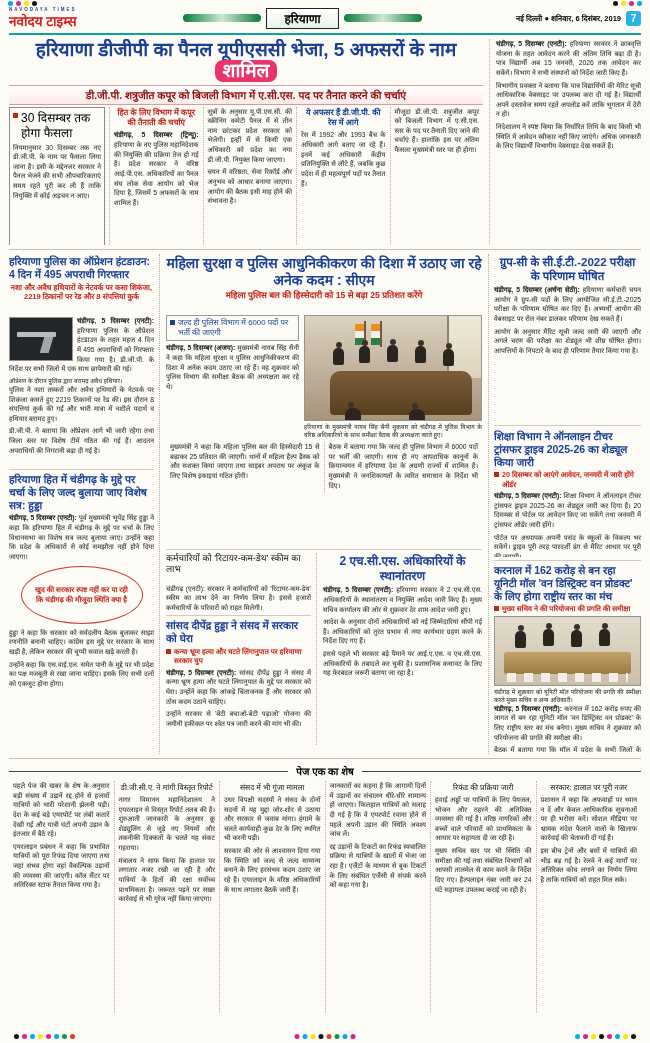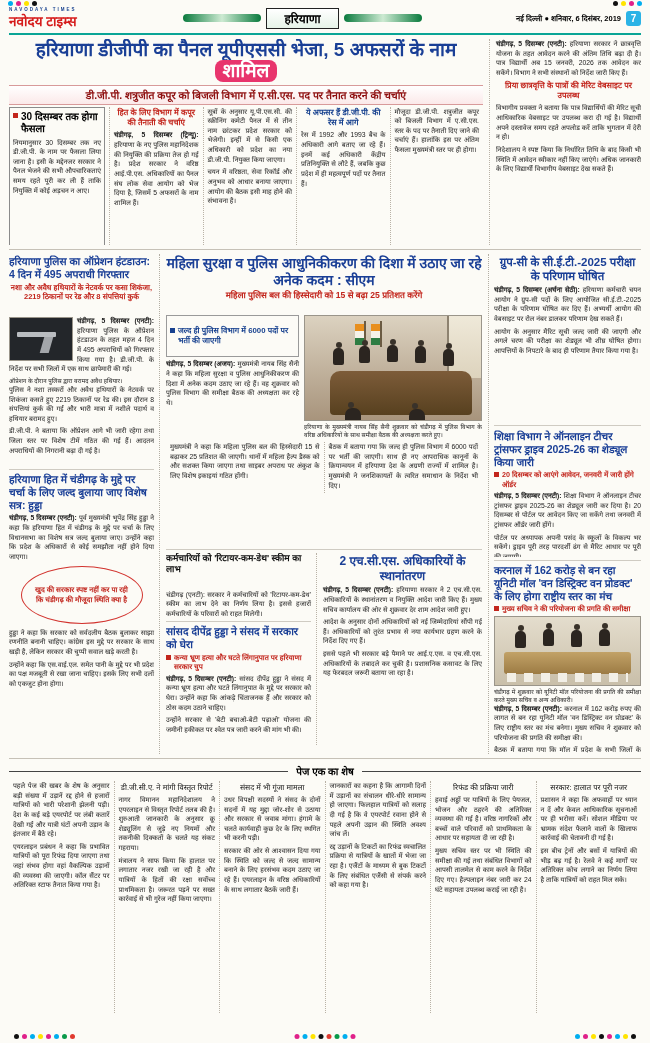--- a/index.html
+++ b/index.html
@@ -34,45 +34,45 @@
   .top-row{display:flex;height:206px;overflow:hidden}
   .lead{flex:1;padding-right:6px;min-width:0}
   .h-lead{color:#1a3f96;font-size:19px;line-height:1.12;text-align:center;font-weight:bold}
   .hl-pill{background:#e8356d;color:#fff;padding:0 7px;border-radius:8px;display:inline-block}
   .lead-deck{margin:3px 0 2px;padding:2px 4px;text-align:center;color:#8e1010;font-weight:bold;font-size:10.5px;border-top:1px solid #d89a9a;border-bottom:1px solid #d89a9a;background:linear-gradient(#fff,#fbe9e9)}
   .lead-cols{display:flex;height:148px;overflow:hidden}
   .lead-col{flex:1;padding:0 4px;min-width:0}
   .lead-col + .lead-col{border-left:1px dotted #b9b2a6}
   .lead-col.sidecol{flex:0 0 100px;padding-left:0}
   .sidebox{border:1px solid #8b8b8b;padding:3px;height:100%;overflow:hidden}
-  .sidebox-title{font-size:10px;font-weight:bold;line-height:1.25;margin-bottom:2px;display:flex}
+  .sidebox-title{font-size:12px;font-weight:normal;line-height:1.25;margin-bottom:2px;display:flex}
   .schol{flex:0 0 152px;border-left:1px dotted #b9b2a6;padding-left:6px;overflow:hidden}
   .h-schol{font-size:12.5px;color:#1a3f96;text-align:center;line-height:1.22;font-weight:bold;margin-bottom:2px}
   
   .band{display:flex;height:500px;overflow:hidden}
   .col-left{flex:0 0 150px;padding-right:5px;overflow:hidden}
   .col-mid{flex:1;border-left:1px dotted #b3aea3;border-right:1px dotted #b3aea3;padding:0 6px;min-width:0;overflow:hidden}
   .col-right{flex:0 0 152px;padding-left:5px;overflow:hidden}
   .h2l{color:#1a3f96;font-weight:bold;font-size:10.5px;line-height:1.22;margin:1px 0 2px}
   .h2l.center{text-align:center}
   .h-mid{color:#1a3f96;font-weight:bold;font-size:14px;line-height:1.18;text-align:center;margin:1px 0 2px}
   .deck-red{color:#c2251c;font-weight:bold;font-size:7.5px;line-height:1.3;text-align:center;margin-bottom:14px}
   .a-hunt{height:212px;overflow:hidden}
   .a-cm{height:292px;overflow:hidden}
   .cm-top{display:flex;gap:5px}
   .cm-left{flex:1;min-width:0}
   .cm-fig{flex:0 0 178px}
-  .boxed-sub{border:1px solid #9a9a9a;padding:10px 3px;display:flex;font-size:7.8px;font-weight:bold;color:#17418f;line-height:1.3;margin-bottom:2px}
+  .boxed-sub{border:1px solid #9a9a9a;padding:2px 3px;display:flex;font-size:7.8px;font-weight:normal;color:#17418f;line-height:1.3;margin-bottom:2px}
   .cm-bottom{display:flex;margin-top:3px}
   .cbcol{flex:1;padding:0 4px;min-width:0}
   .cbcol + .cbcol{border-left:1px dotted #b9b2a6}
   .mid-bottom{display:flex;height:192px;overflow:hidden}
   .zoneA{flex:0 0 150px;padding-right:5px;overflow:hidden}
   .zoneB{flex:1;border-left:1px dotted #b9b2a6;padding-left:6px;min-width:0;overflow:hidden}
-  .h-scheme{font-size:9px;font-weight:bold;color:#111;line-height:1.25;margin-bottom:14px}
+  .h-scheme{font-size:9px;font-weight:normal;color:#111;line-height:1.25;margin-bottom:8px}
   .a-cet{height:168px;overflow:hidden}
   .a-teacher{height:128px;overflow:hidden}
   .pullquote{width:122px;min-height:58px;margin:4px auto;border:1.5px solid #d2332e;border-radius:50%;color:#c2271f;font-weight:bold;font-size:7.2px;line-height:1.35;text-align:center;display:flex;align-items:center;justify-content:center;padding:7px 10px}
   
   .photo{position:relative;overflow:hidden;border:1px solid #9a958a}
   .cm-photo{width:100%;height:106px;background:linear-gradient(#dcd2c0,#a8947c)}
   .win{position:absolute;right:0;top:0;width:34px;height:62px;background:linear-gradient(#efe9d9,#ddd3bd);border-left:2px solid #8d8270}
   .flag{position:absolute;width:9px;height:21px;background:linear-gradient(#e88f1e 33%,#f5f2ea 33% 66%,#2e7d43 66%)}
   .flag::after{content:"";position:absolute;right:-2px;top:-3px;width:2px;height:26px;background:#6b5b43}
   .tbl{position:absolute;left:14%;right:5%;bottom:5%;height:42%;background:linear-gradient(#7d5c39,#57401f);border-radius:10px 10px 4px 4px}
@@ -170,21 +170,20 @@
           <p class="body">रेस में 1992 और 1993 बैच के अधिकारी आगे बताए जा रहे हैं। इनमें कई अधिकारी केंद्रीय प्रतिनियुक्ति से लौटे हैं, जबकि कुछ प्रदेश में ही महत्वपूर्ण पदों पर तैनात हैं।</p>
         </div>
         <div class="lead-col">
           <p class="body">मौजूदा डी.जी.पी. शत्रुजीत कपूर को बिजली विभाग में ए.सी.एस. स्तर के पद पर तैनाती दिए जाने की चर्चाएं हैं। हालांकि इस पर अंतिम फैसला मुख्यमंत्री स्तर पर ही होगा।</p>
         </div>
       </div>
     </article>
 
     <aside class="schol">
       <p class="body"><b class="dl">चंडीगढ़, 5 दिसम्बर (एनटी):</b><span>हरियाणा सरकार ने छात्रवृत्ति योजना के तहत आवेदन करने की अंतिम तिथि बढ़ा दी है। पात्र विद्यार्थी अब 15 जनवरी, 2026 तक आवेदन कर सकेंगे। विभाग ने सभी संस्थानों को निर्देश जारी किए हैं।</span></p>
-      <div class="subhead red">प्रिया छात्रवृत्ति के पात्रों की मेरिट वेबसाइट पर उपलब्ध</div>
       <p class="body">विभागीय प्रवक्ता ने बताया कि पात्र विद्यार्थियों की मेरिट सूची आधिकारिक वेबसाइट पर उपलब्ध करा दी गई है। विद्यार्थी अपने दस्तावेज समय रहते अपलोड करें ताकि भुगतान में देरी न हो।</p>
       <p class="body">निदेशालय ने स्पष्ट किया कि निर्धारित तिथि के बाद किसी भी स्थिति में आवेदन स्वीकार नहीं किए जाएंगे। अधिक जानकारी के लिए विद्यार्थी विभागीय वेबसाइट देख सकते हैं।</p>
     </aside>
   </section>
 
   <div class="hr-full"></div>
 
   <section class="band">
 
     <div class="col-left">
@@ -276,21 +275,21 @@
             <p class="body"><b class="dl">चंडीगढ़, 5 दिसम्बर (एनटी):</b><span>हरियाणा सरकार ने 2 एच.सी.एस. अधिकारियों के स्थानांतरण व नियुक्ति आदेश जारी किए हैं। मुख्य सचिव कार्यालय की ओर से शुक्रवार देर शाम आदेश जारी हुए।</span></p>
             <p class="body">आदेश के अनुसार दोनों अधिकारियों को नई जिम्मेदारियां सौंपी गई हैं। अधिकारियों को तुरंत प्रभाव से नया कार्यभार ग्रहण करने के निर्देश दिए गए हैं।</p>
             <p class="body">इससे पहले भी सरकार बड़े पैमाने पर आई.ए.एस. व एच.सी.एस. अधिकारियों के तबादले कर चुकी है। प्रशासनिक कसावट के लिए यह फेरबदल जरूरी बताया जा रहा है।</p>
           </article>
         </div>
       </div>
     </div>
 
     <div class="col-right">
       <article class="a-cet">
-        <h2 class="h2l center" style="font-size:11.5px">ग्रुप-सी के सी.ई.टी.-2025 परीक्षा के परिणाम घोषित</h2>
+        <h2 class="h2l center" style="font-size:11.5px">ग्रुप-सी के सी.ई.टी.-2022 परीक्षा के परिणाम घोषित</h2>
         <p class="body"><b class="dl">चंडीगढ़, 5 दिसम्बर (अर्चना सेठी):</b><span>हरियाणा कर्मचारी चयन आयोग ने ग्रुप-सी पदों के लिए आयोजित सी.ई.टी.-2025 परीक्षा के परिणाम घोषित कर दिए हैं। अभ्यर्थी आयोग की वेबसाइट पर रोल नंबर डालकर परिणाम देख सकते हैं।</span></p>
         <p class="body">आयोग के अनुसार मैरिट सूची जल्द जारी की जाएगी और अगले चरण की परीक्षा का शेड्यूल भी शीघ्र घोषित होगा। आपत्तियों के निपटारे के बाद ही परिणाम तैयार किया गया है।</p>
       </article>
       <div class="hr"></div>
       <article class="a-teacher">
         <h2 class="h2l">शिक्षा विभाग ने ऑनलाइन टीचर ट्रांसफर ड्राइव 2025-26 का शेड्यूल किया जारी</h2>
         <div class="bullet">
           <span class="sq"></span>
           <span>20 दिसम्बर को आएंगे आवेदन, जनवरी में जारी होंगे ऑर्डर</span>
         </div>

